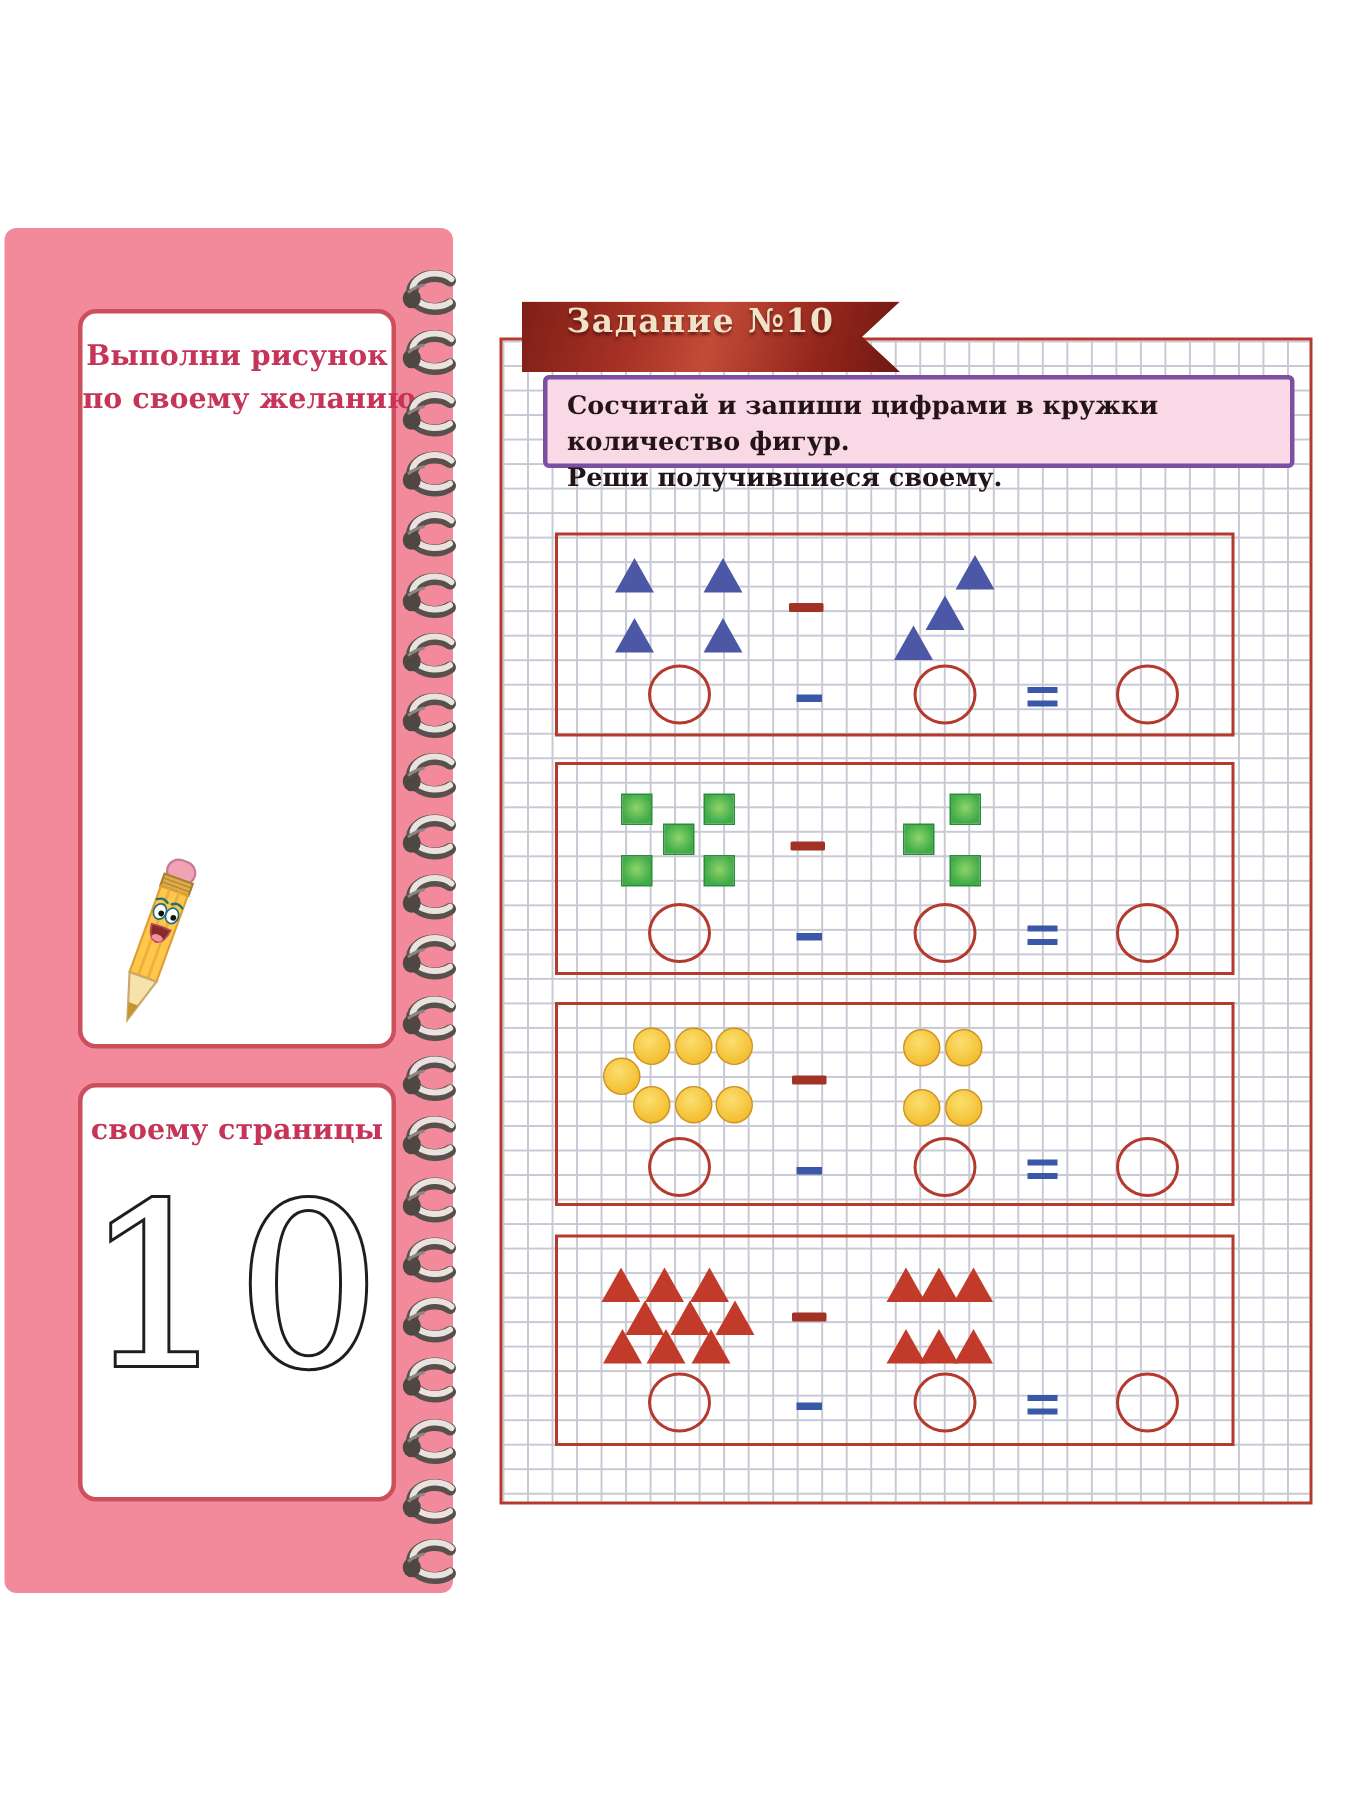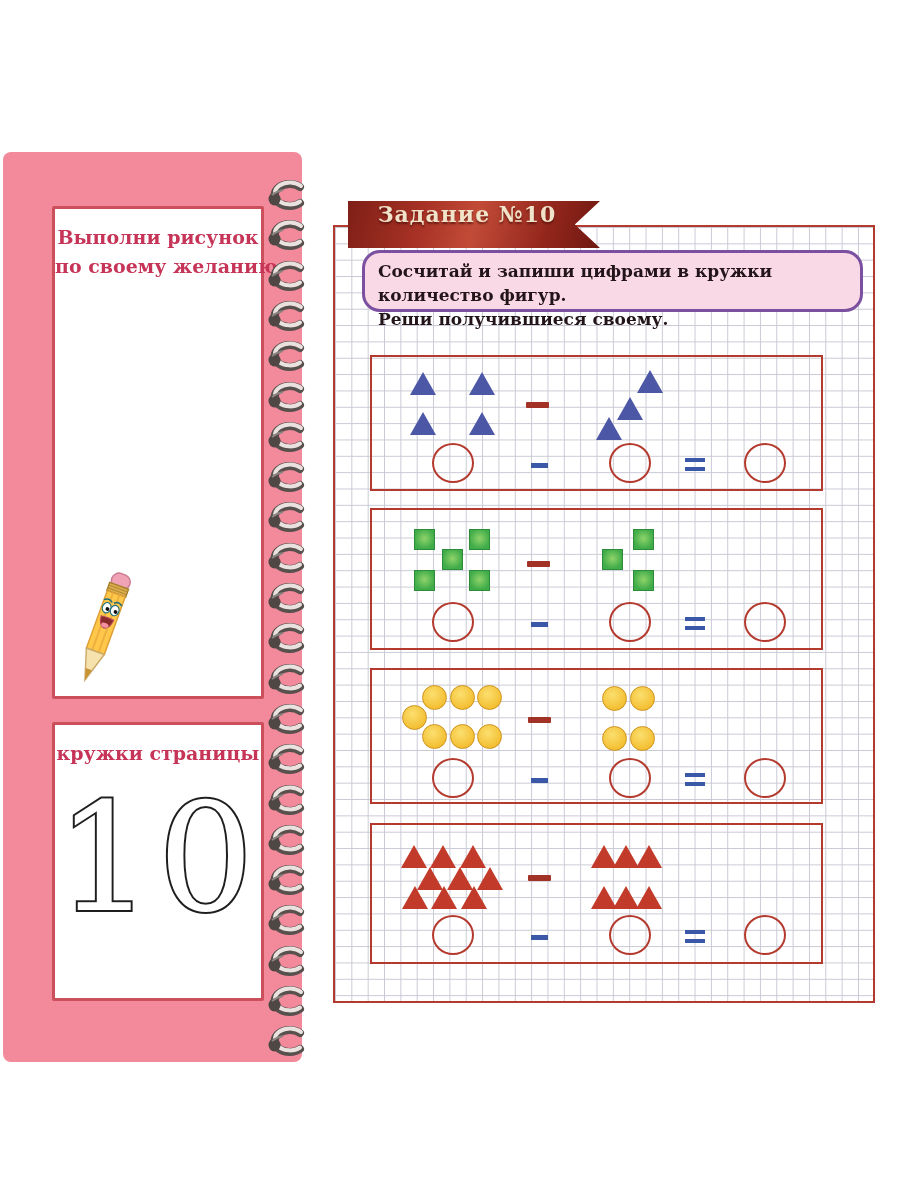--- a/index.html
+++ b/index.html
@@ -8,21 +8,21 @@
     font-family:"DejaVu Serif","Liberation Serif",serif;
     overflow:hidden;
   }
   
   #sidebar-card{
     position:absolute;left:3px;top:152px;width:299px;height:910px;
     background:var(--card-pink,#F28A9B);border-radius:8px;
   }
   .white-box{
     position:absolute;left:49px;width:206px;background:#fff;
-    border:3px solid var(--box-border,#CC4F5C);border-radius:2px;
+    border:3px solid var(--box-border,#CC4F5C);border-radius:12px;
   }
   #draw-box{top:54px;height:487px;}
   #color-box{top:570px;height:273px;}
   .box-title{
     margin-top:14px;text-align:center;font-weight:bold;
     color:var(--title-text,#C63457);font-size:19px;line-height:1.5;
   }
   .box-title div{white-space:nowrap;}
   #pencil-svg{position:absolute;left:12px;bottom:6px;width:64px;height:122px;
     transform:rotate(20deg);transform-origin:50% 60%;}
@@ -46,21 +46,21 @@
     background:linear-gradient(105deg,#7E1F17 0%,#A83225 30%,#C24B38 50%,#93261C 78%,#6E1811 100%);
     display:flex;justify-content:center;
     color:var(--banner-text,#F1E3C9);font-size:22px;font-weight:bold;letter-spacing:1px;
     text-shadow:0 2px 2px rgba(60,8,4,.6);
     padding-right:14px;box-sizing:border-box;
   }
   #instruction-box{
     position:absolute;left:362px;top:250px;width:501px;height:62px;
     background:var(--instruction-bg,#F9D9E5);
     border:3px solid var(--instruction-border,#7B50A0);
-    border-radius:18px;box-sizing:border-box;
+    border-radius:4px;box-sizing:border-box;
     padding:7px 8px 0 13px;
     font-size:17px;font-weight:bold;color:#221418;line-height:1.4;
   }
   
   .task-box{
     position:absolute;left:370px;width:453px;
     border:2.5px solid var(--page-border,#B43A2E);box-sizing:border-box;
   }
   .tri{position:absolute;width:0;height:0;
     border-left:13px solid transparent;border-right:13px solid transparent;
@@ -100,21 +100,21 @@
       <circle cx="27.8" cy="42" r="2" fill="#111"></circle>
       <path d="M15 51 Q22 50 29 51 Q28 61 22 62 Q16 61 15 51 Z" fill="#8A2B2B" stroke="#B5485F" stroke-width="1.2"></path>
       <ellipse cx="22" cy="59" rx="4" ry="2.4" fill="#F48FA0"></ellipse>
       <polygon points="12,88 32,88 22,120" fill="#F6E2AC" stroke="#CBA96A" stroke-width="1.5"></polygon>
       <polygon points="18.5,108 25.5,108 22,120" fill="#C89433"></polygon>
     </svg>
   </div>
 
   <div class="white-box" id="color-box">
     <div class="box-title">
-      <div>кружки страницы</div>
+      <div>своему страницы</div>
     </div>
     <svg id="page-number-svg" width="190" height="166" viewBox="0 0 190 166">
       <text x="95" y="138" text-anchor="middle" font-family="DejaVu Serif, serif" font-size="150" letter-spacing="6" fill="#ffffff" stroke="#1E1E1E" stroke-width="4" paint-order="stroke">10</text>
     </svg>
   </div>
 </div>
 
 <div id="notebook-page"></div>
 
 <div id="spiral">

